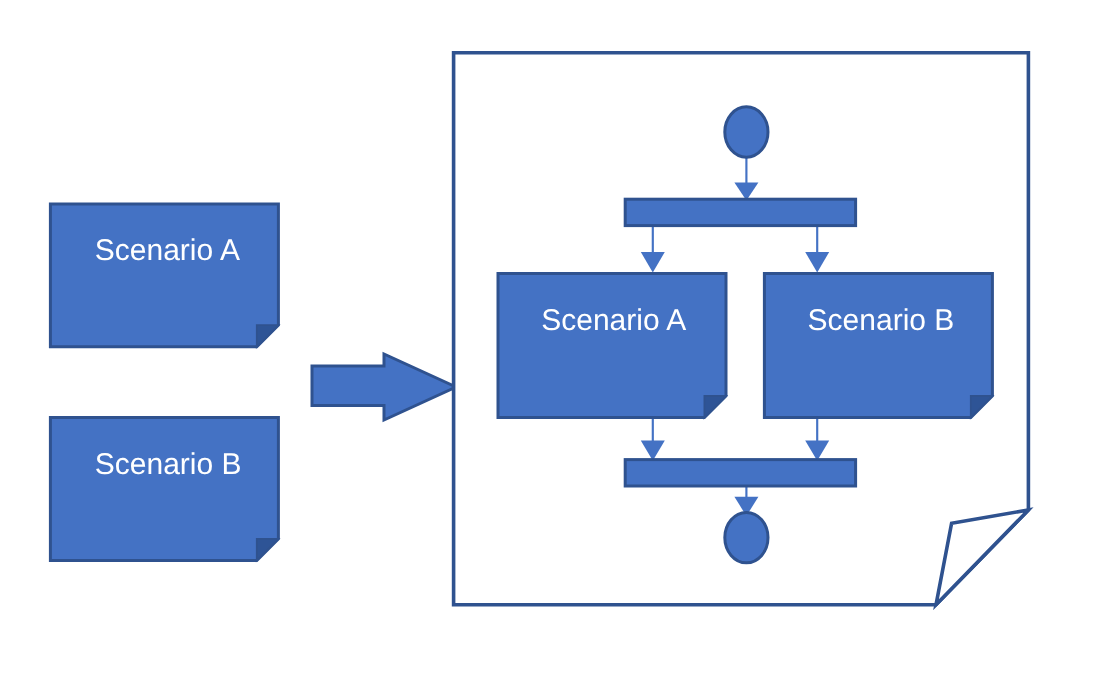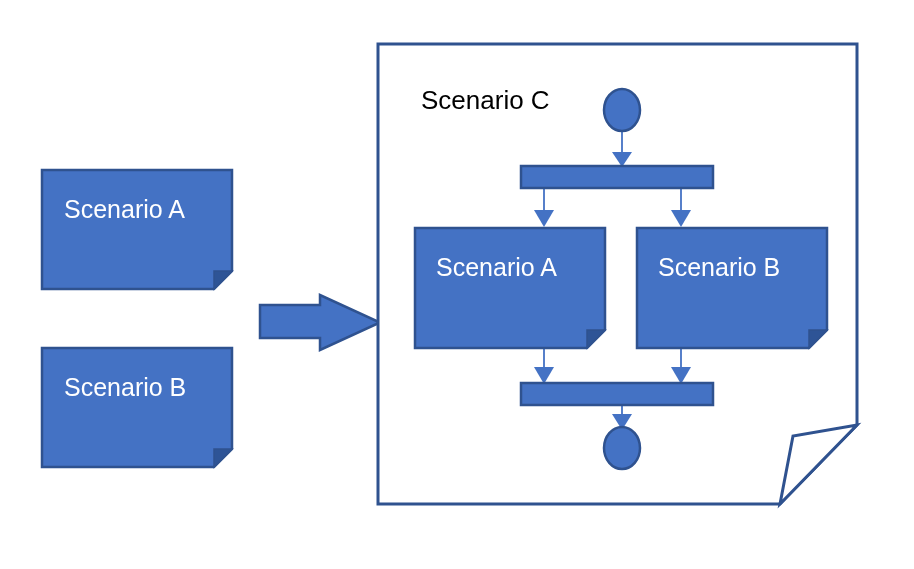--- a/index.html
+++ b/index.html
@@ -24,20 +24,21 @@
     top: 0;
     width: 914px;
     height: 569px;
   }
   .shape-label {
     position: absolute;
     color: #ffffff;
     font-family: "Liberation Sans", sans-serif;
     white-space: nowrap;
     pointer-events: none;
+    margin-left: 15px;
   }
   .label-outer {
     font-size: 25px;
   }
   .label-inner {
     font-size: 25px;
   }
   .container-title {
     position: absolute;
     color: #000000;
@@ -121,19 +122,18 @@
 
     <rect x="521" y="383" width="192" height="22" fill="#4472C4" stroke="#2F528F" stroke-width="2.5"></rect>
 
     <ellipse cx="622" cy="448" rx="18" ry="21" fill="#4472C4" stroke="#2F528F" stroke-width="2.5"></ellipse>
   </svg>
 
   <div class="shape-label label-outer" style="left:64px; top:195px;">Scenario A</div>
 
   <div class="shape-label label-outer" style="left:64px; top:373px;">Scenario B</div>
 
-  <div class="container-title" style="left:421px; top:85px;">Scenario C</div>
 
   <div class="shape-label label-inner" style="left:436px; top:253px;">Scenario A</div>
 
   <div class="shape-label label-inner" style="left:658px; top:253px;">Scenario B</div>
 
 </div>
 
 </body></html>

